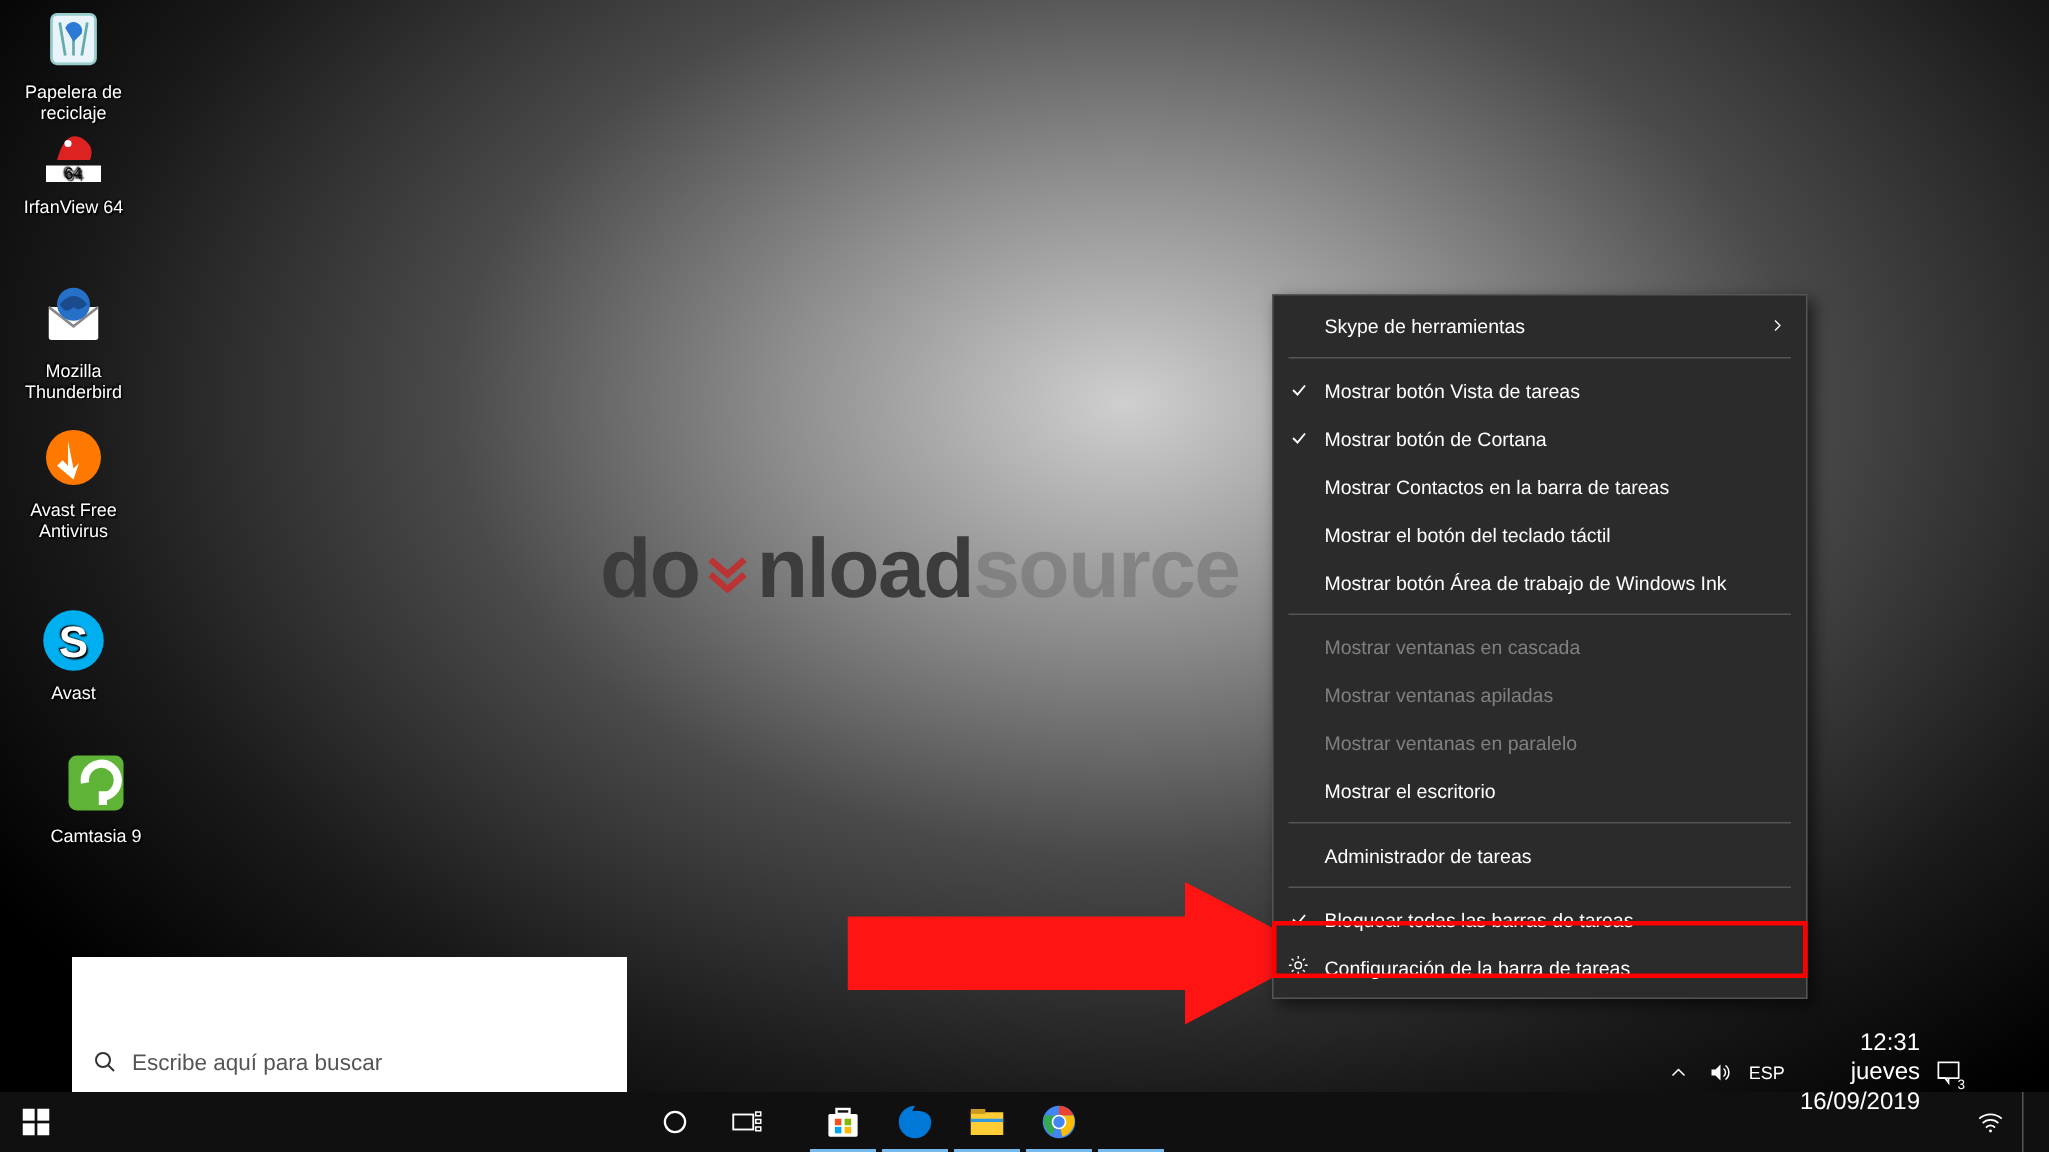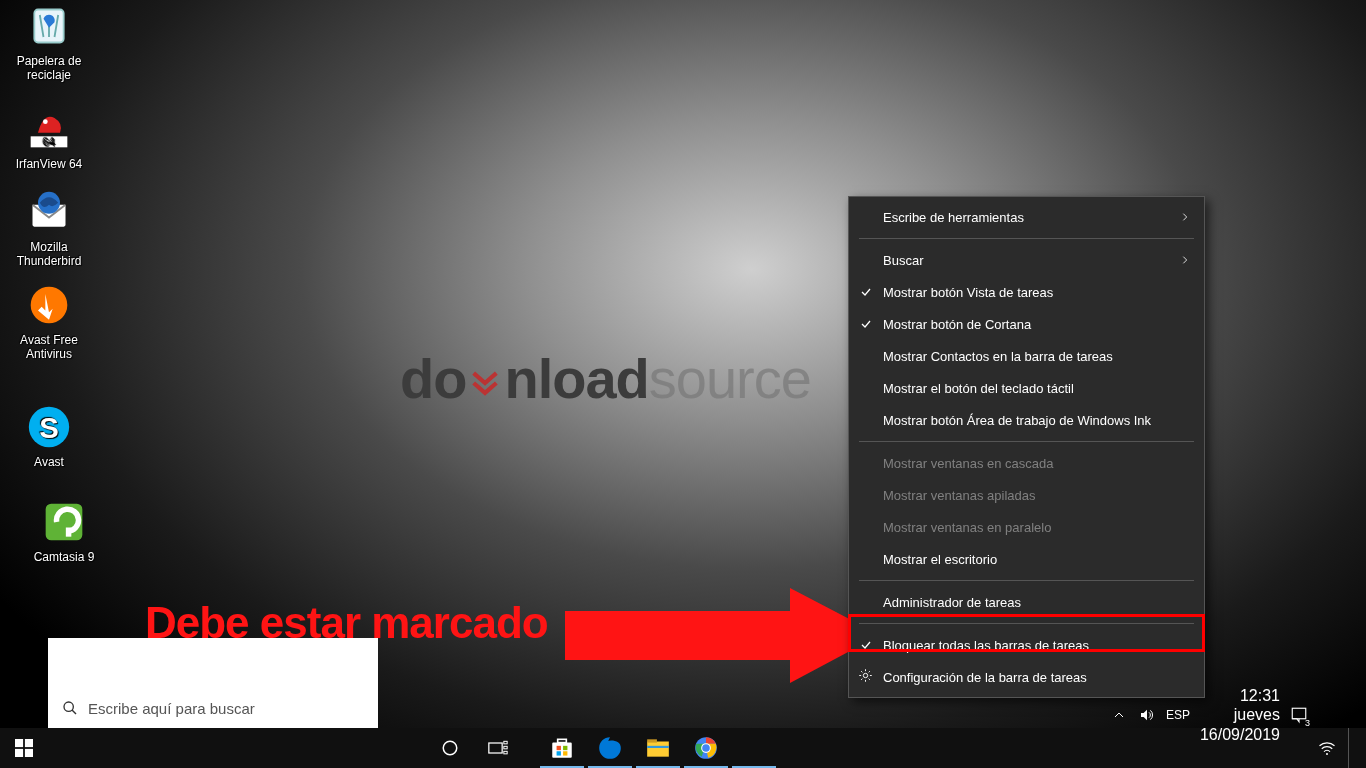--- a/index.html
+++ b/index.html
@@ -12,21 +12,21 @@
     .watermark {
       position: absolute;
       left: 400px; top: 346px;
       font-size: 56px; font-weight: 700;
       color: rgba(60,60,60,0.9);
       display: flex; align-items: center;
       letter-spacing: -1px;
     }
     .watermark .w-do { color: #3c3c3c; }
     .watermark .w-nload { color: #3c3c3c; }
-    .watermark .w-source { color: rgba(120,120,120,0.7); font-weight: 400; }
+    .watermark .w-source { color: rgba(120,120,120,0.7); font-weight: 700; }
     .chevrons { display:inline-flex; flex-direction:column; align-items:center; line-height: 0; margin: 0 2px; position: relative; top: 4px;}
     .chevrons svg { display:block; }
     .desktop-icon {
       position: absolute;
       width: 76px;
       text-align: center;
       color: #fff;
       font-size: 12px;
       text-shadow: 1px 1px 1px #000, -1px -1px 1px #000;
       cursor: pointer;
@@ -94,21 +94,21 @@
       display: flex; align-items: center;
     }
     .start-btn {
       width: 48px; height: 40px;
       display:flex; align-items:center; justify-content:center;
       cursor: pointer;
     }
     .search-box {
       position: absolute;
       left: 48px; bottom: 40px;
-      width: 330px; height: 90px;
+      width: 370px; height: 90px;
       background: #fff;
     }
     .search-box .inner {
       position: absolute; left: 0; bottom: 0; right: 0;
       height: 40px;
       display:flex; align-items:center;
       padding-left: 14px;
       color: #555; font-size: 15px;
     }
     .search-box .inner svg { margin-right: 10px; }
@@ -171,21 +171,21 @@
         <div class="icon-img">
           <svg width="44" height="44" viewBox="0 0 24 24">
             <rect x="4" y="3" width="16" height="18" fill="#e8f4fa" stroke="#9cc" rx="2"></rect>
             <path d="M7 6 L9 18 M12 6 L12 18 M17 6 L15 18" stroke="#6aa" stroke-width="1"></path>
             <path d="M9 8 A3 3 0 1 1 15 10 L12 13 Z" fill="#2a7ad6"></path>
           </svg>
         </div>
         <div style="white-space:pre-line">Papelera de
 reciclaje</div>
       </div>
-      <div class="desktop-icon" style="left: 11px; top: 105px;">
+      <div class="desktop-icon" style="left: 11px; top: 79px;">
         <div class="icon-img">
           <svg width="44" height="44" viewBox="0 0 24 24">
             <rect x="2" y="16" width="20" height="6" fill="#fff"></rect>
             <text x="12" y="21" font-size="6" text-anchor="middle" fill="#000">64</text>
             <path d="M6 14 Q9 3 15 6 Q20 9 18 14 Z" fill="#d22"></path>
             <circle cx="10" cy="8" r="1.3" fill="#fff"></circle>
           </svg>
         </div>
         <div style="white-space:pre-line">IrfanView 64</div>
       </div>
@@ -225,40 +225,33 @@
           <svg width="44" height="44" viewBox="0 0 24 24">
             <rect x="2" y="2" width="20" height="20" rx="3" fill="#5fb336"></rect>
             <path d="M8 12 A6 6 0 1 1 14 17" fill="none" stroke="#fff" stroke-width="3"></path>
             <rect x="13" y="15" width="3" height="5" fill="#fff"></rect>
           </svg>
         </div>
         <div style="white-space:pre-line">Camtasia 9</div>
       </div>
     </div>
 
-  <div class="annotation-text">Debe estar marcado</div>
 
   <svg class="annotation-arrow" width="315" height="95" viewBox="0 0 315 95">
     <polygon points="0,23 225,23 225,0 315,47 225,95 225,72 0,72" fill="#ff1414"></polygon>
   </svg>
 
   <div class="context-menu" id="context-menu">
       <div class="menu-item">
-        <span>Escribe de herramientas</span>
+        <span>Skype de herramientas</span>
         <span class="arrow"><svg width="10" height="10" viewBox="0 0 24 24">
             <path d="M8 4 L16 12 L8 20" fill="none" stroke="#fff" stroke-width="2"></path>
           </svg></span>
       </div>
       <div class="menu-sep"></div>
-      <div class="menu-item">
-        <span>Buscar</span>
-        <span class="arrow"><svg width="10" height="10" viewBox="0 0 24 24">
-            <path d="M8 4 L16 12 L8 20" fill="none" stroke="#fff" stroke-width="2"></path>
-          </svg></span>
-      </div>
       <div class="menu-item">
         <span class="check"><svg width="12" height="12" viewBox="0 0 24 24">
             <path d="M4 12 L10 18 L20 6" fill="none" stroke="#fff" stroke-width="2.5"></path>
           </svg></span>
         <span>Mostrar botón Vista de tareas</span>
       </div>
       <div class="menu-item">
         <span class="check"><svg width="12" height="12" viewBox="0 0 24 24">
             <path d="M4 12 L10 18 L20 6" fill="none" stroke="#fff" stroke-width="2.5"></path>
           </svg></span>

